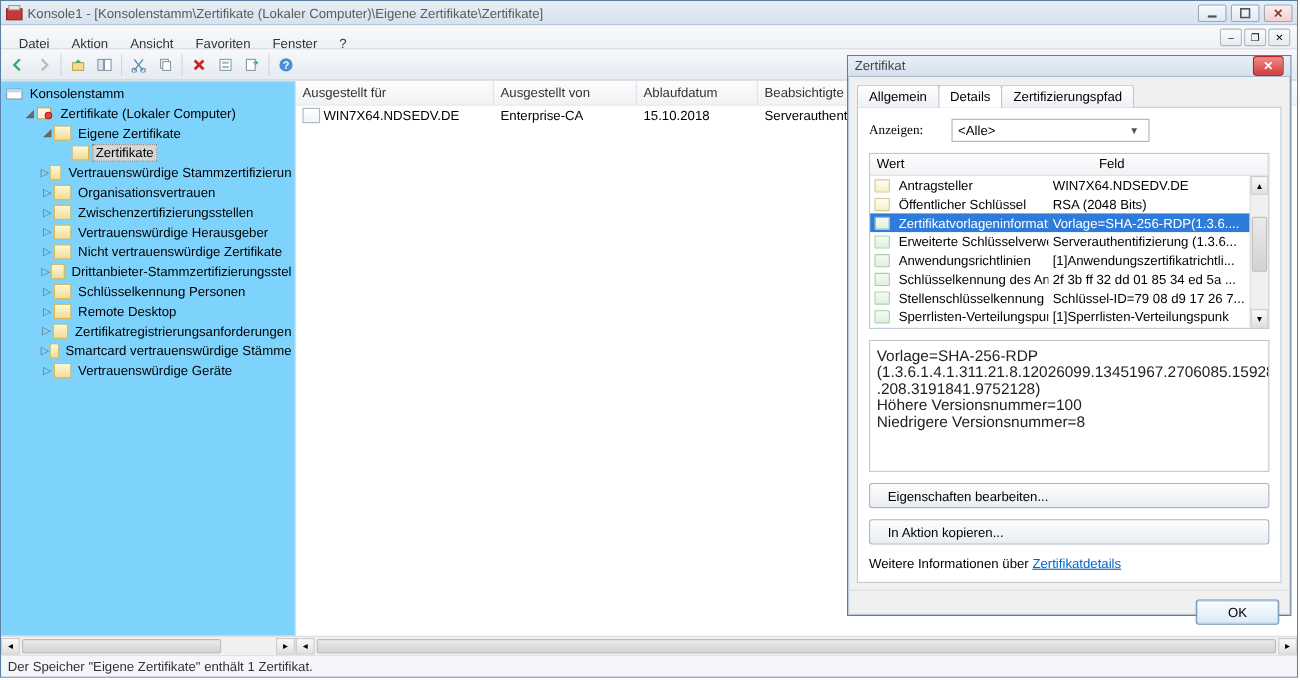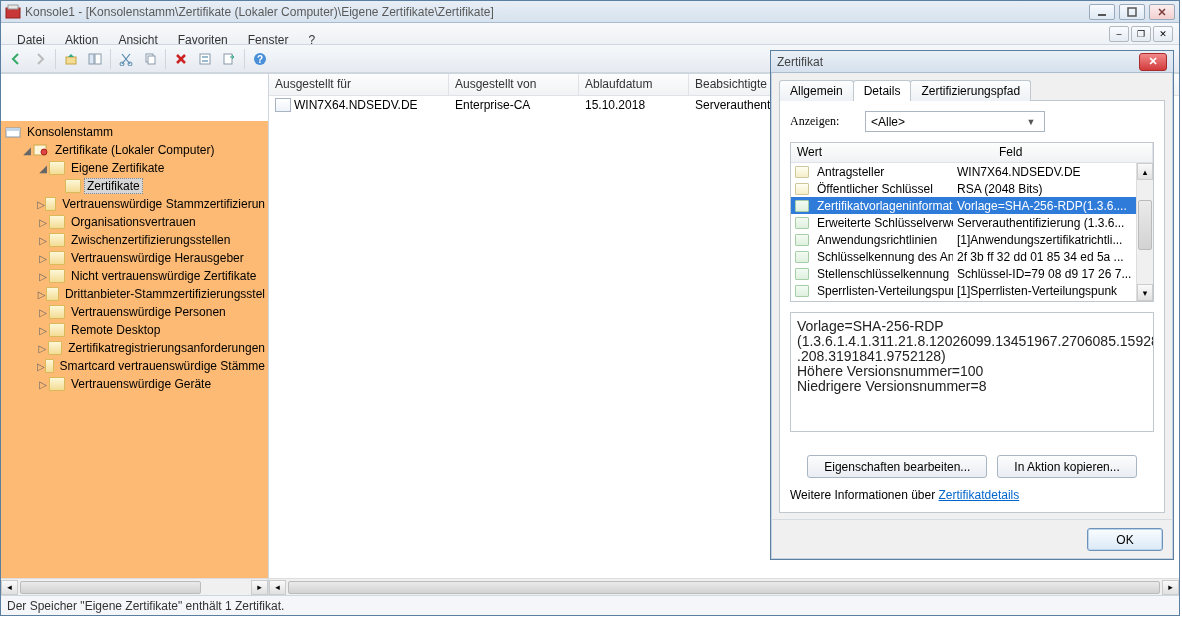--- a/index.html
+++ b/index.html
@@ -69,21 +69,21 @@
   .tsep { width:1px; height:20px; background:#cfd6de; margin:0 2px; }
   .content {
     flex: 1; display: flex; background:#fff; border-top:1px solid #cfd6de;
     position: relative;
   }
   .treepane {
     width: 268px; border-right:1px solid #cfd6de;
     display:flex; flex-direction:column;
   }
   .tree {
-    flex:1; overflow:auto; padding: 2px 0 0 4px; background:#fdba74;margin-top:47px;
+    flex:1; overflow:auto; padding: 2px 0 0 4px; background:#7dd3fc;
   }
   .tree-node { display:flex; align-items:center; height:18px; white-space:nowrap; }
   .tree-twisty { width:12px; text-align:center; color:#666; font-size:10px; }
   .tree-icon { width:16px; height:14px; margin-right:3px; display:inline-block; }
   .folder-icon { background: linear-gradient(#fef7d8,#f3dc94); border:1px solid #d8ba5a; border-radius:1px; }
   .tree-label { padding:1px 3px; }
   .tree-label.selected { background:#d6d6d6; border:1px dotted #888; padding:0 2px; }
   .tree-children { margin-left:16px; }
   .scrollbar-h {
     height: 17px; background:#f0f0f0; border-top:1px solid #ddd;
@@ -182,21 +182,21 @@
     display:flex; flex-direction:column;
   }
   .fl-scroll .sbv { flex:0 0 17px; background:linear-gradient(#fafafa,#e0e0e0); border:1px solid #ccc; font-size:9px; display:flex;align-items:center;justify-content:center; }
   .fl-scroll .tr { flex:1; position:relative; }
   .fl-scroll .th { position:absolute; left:1px; right:1px; top:20px; height:50px; background:linear-gradient(#eaeaea,#d2d2d2); border:1px solid #bbb; border-radius:2px; }
   .detailbox {
     margin-top:10px; border:1px solid #bfc7cf; height:120px;
     padding:6px; background:#fff; font-size:14px; color:#222; line-height:15px;
     overflow:hidden;
   }
-  .dlg-btnrow { display:flex; gap:10px; margin-top:23px; justify-content:center; }
+  .dlg-btnrow { display:flex; gap:10px; margin-top:10px; justify-content:center;flex-direction:column; }
   .wbtn {
     height:23px; border:1px solid #a9b5c2; border-radius:3px;
     background:linear-gradient(#fdfdfd,#e9edf2);
     padding:0 16px; display:flex; align-items:center;
   }
   .link { color:#0066cc; text-decoration:underline; }
   .dlg-footer { padding:8px 10px; display:flex; justify-content:flex-end; border-top:1px solid #d6dbe1; }
   .okbtn {
     width:76px; height:23px; border:1px solid #6f93b8; border-radius:3px;
     background:linear-gradient(#fafdff,#dbe9f6);
@@ -381,21 +381,21 @@
                   <span class="tree-label">Nicht vertrauenswürdige Zertifikate</span>
                 </div>
                 <div class="tree-node">
                   <span class="tree-twisty">▷</span>
                   <span class="tree-icon folder-icon"></span>
                   <span class="tree-label">Drittanbieter-Stammzertifizierungsstel</span>
                 </div>
                 <div class="tree-node">
                   <span class="tree-twisty">▷</span>
                   <span class="tree-icon folder-icon"></span>
-                  <span class="tree-label">Vertrauenswürdige Personen</span>
+                  <span class="tree-label">Schlüsselkennung Personen</span>
                 </div>
                 <div class="tree-node">
                   <span class="tree-twisty">▷</span>
                   <span class="tree-icon folder-icon"></span>
                   <span class="tree-label">Remote Desktop</span>
                 </div>
                 <div class="tree-node">
                   <span class="tree-twisty">▷</span>
                   <span class="tree-icon folder-icon"></span>
                   <span class="tree-label">Zertifikatregistrierungsanforderungen</span>

